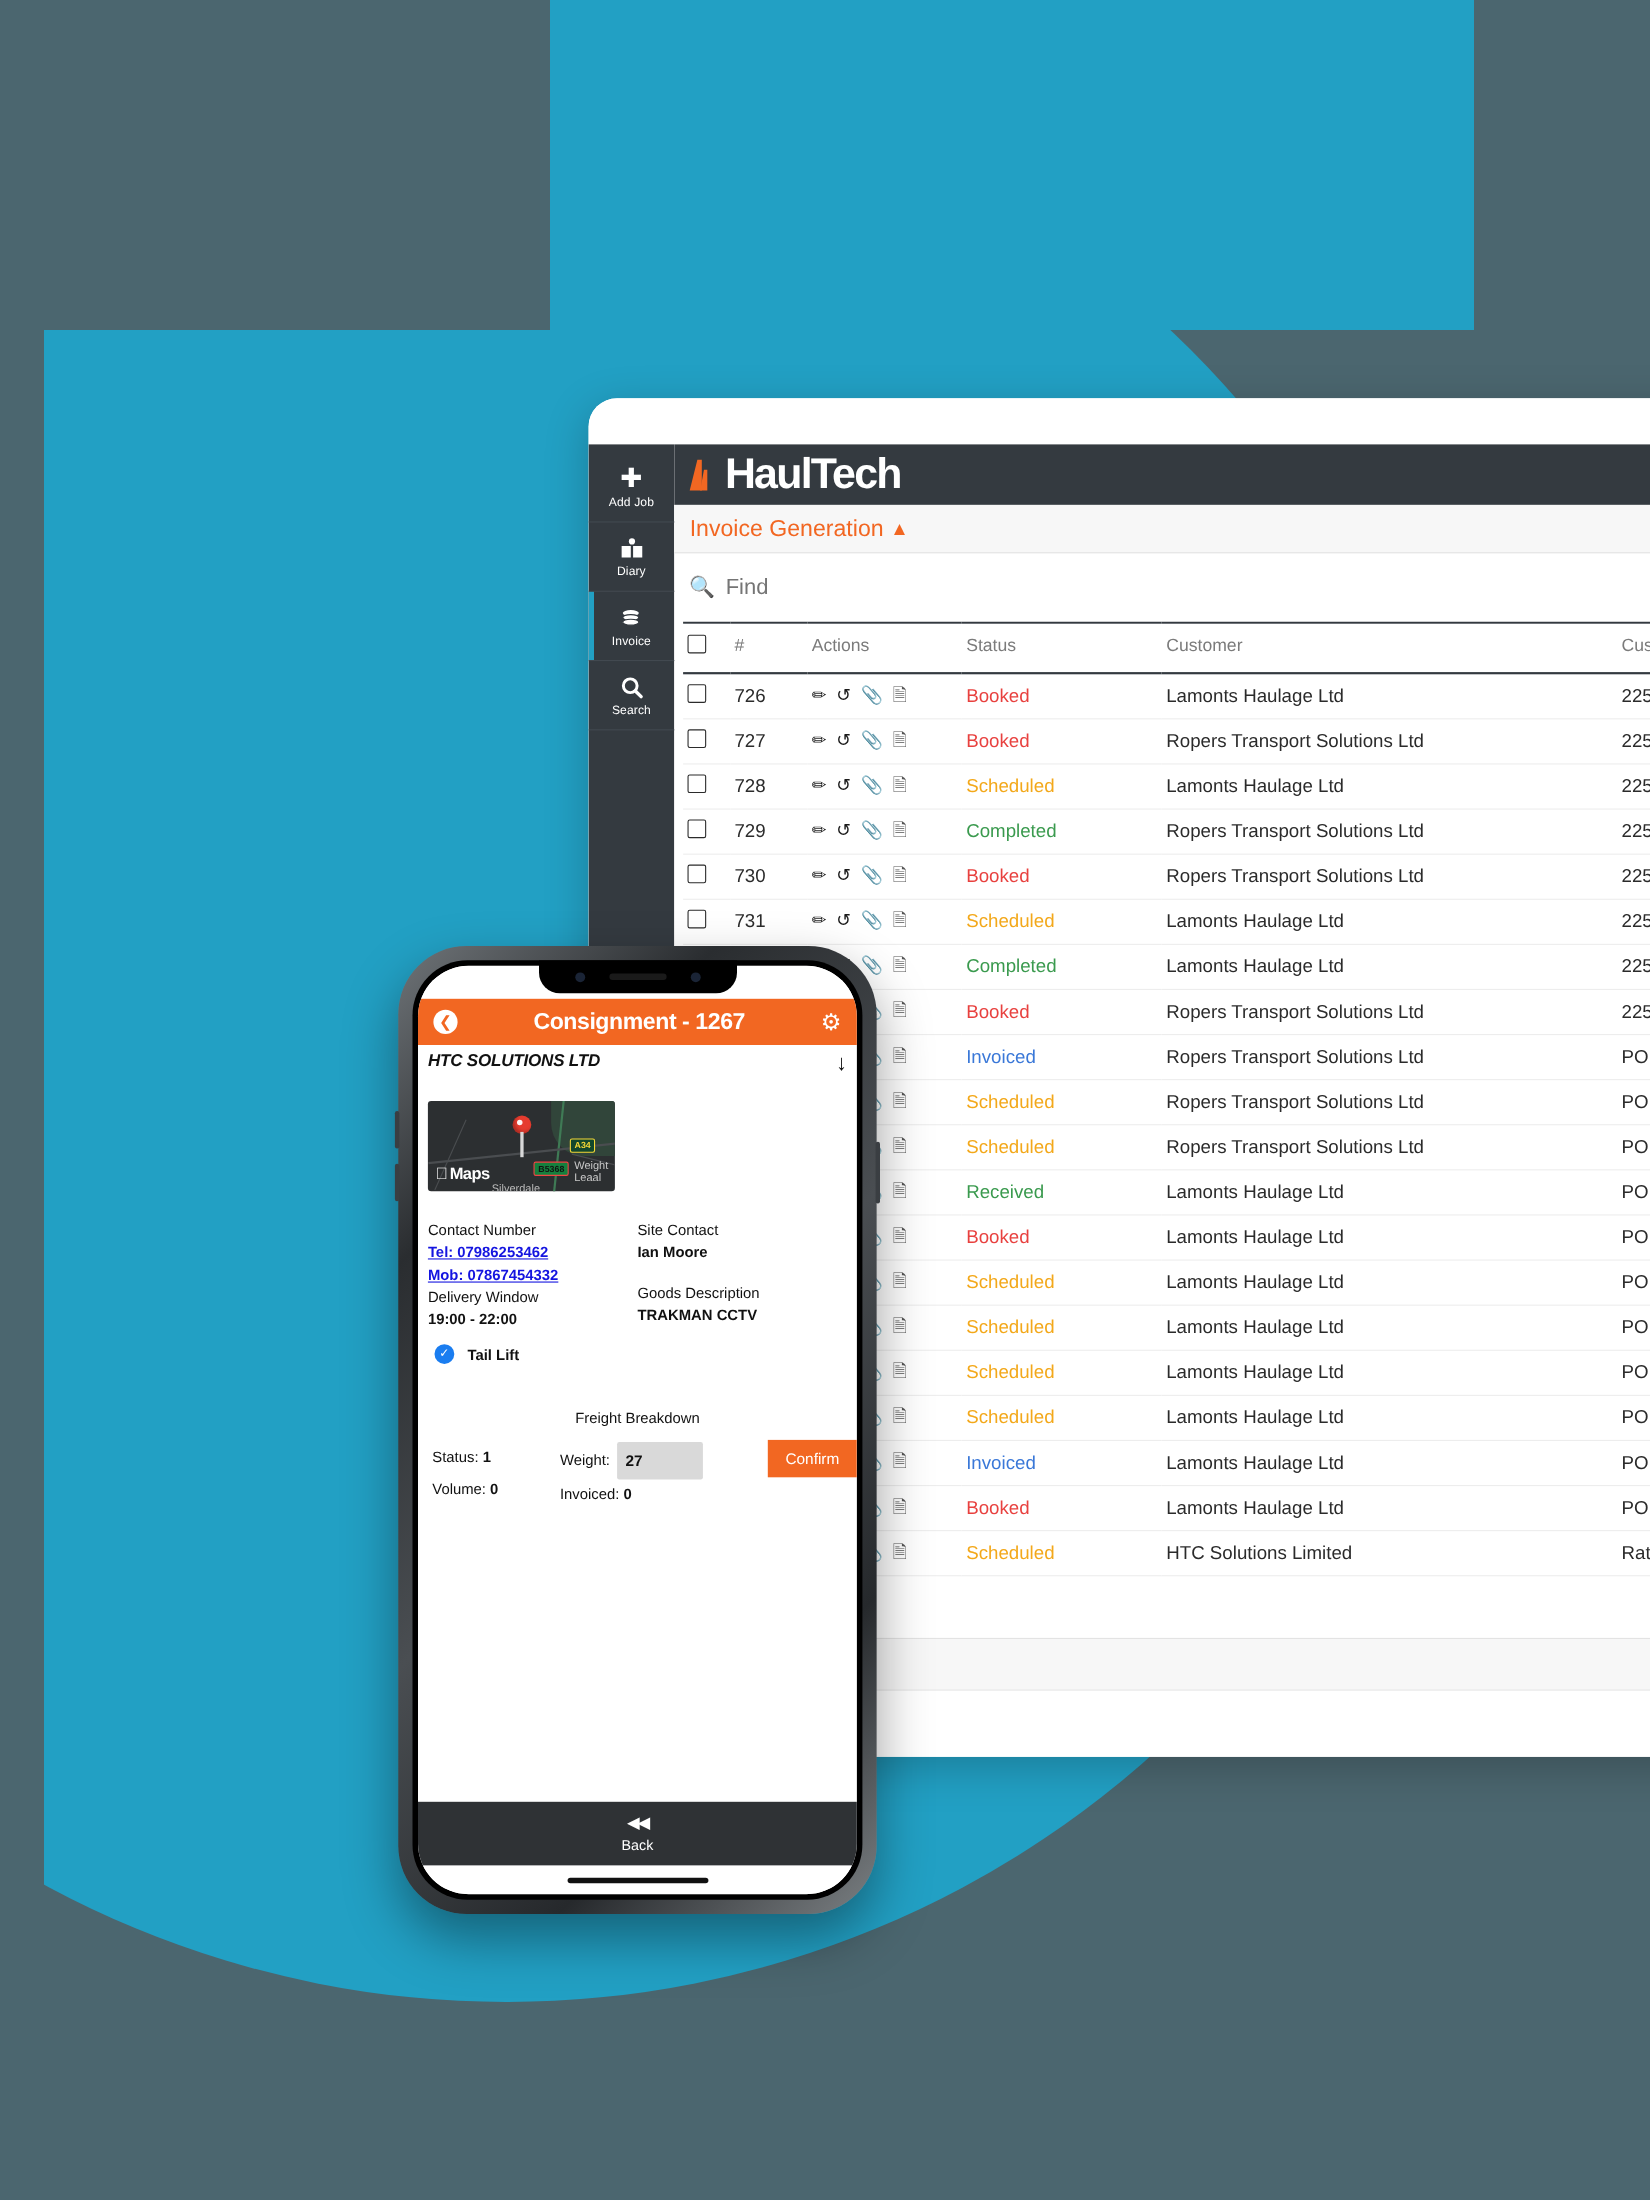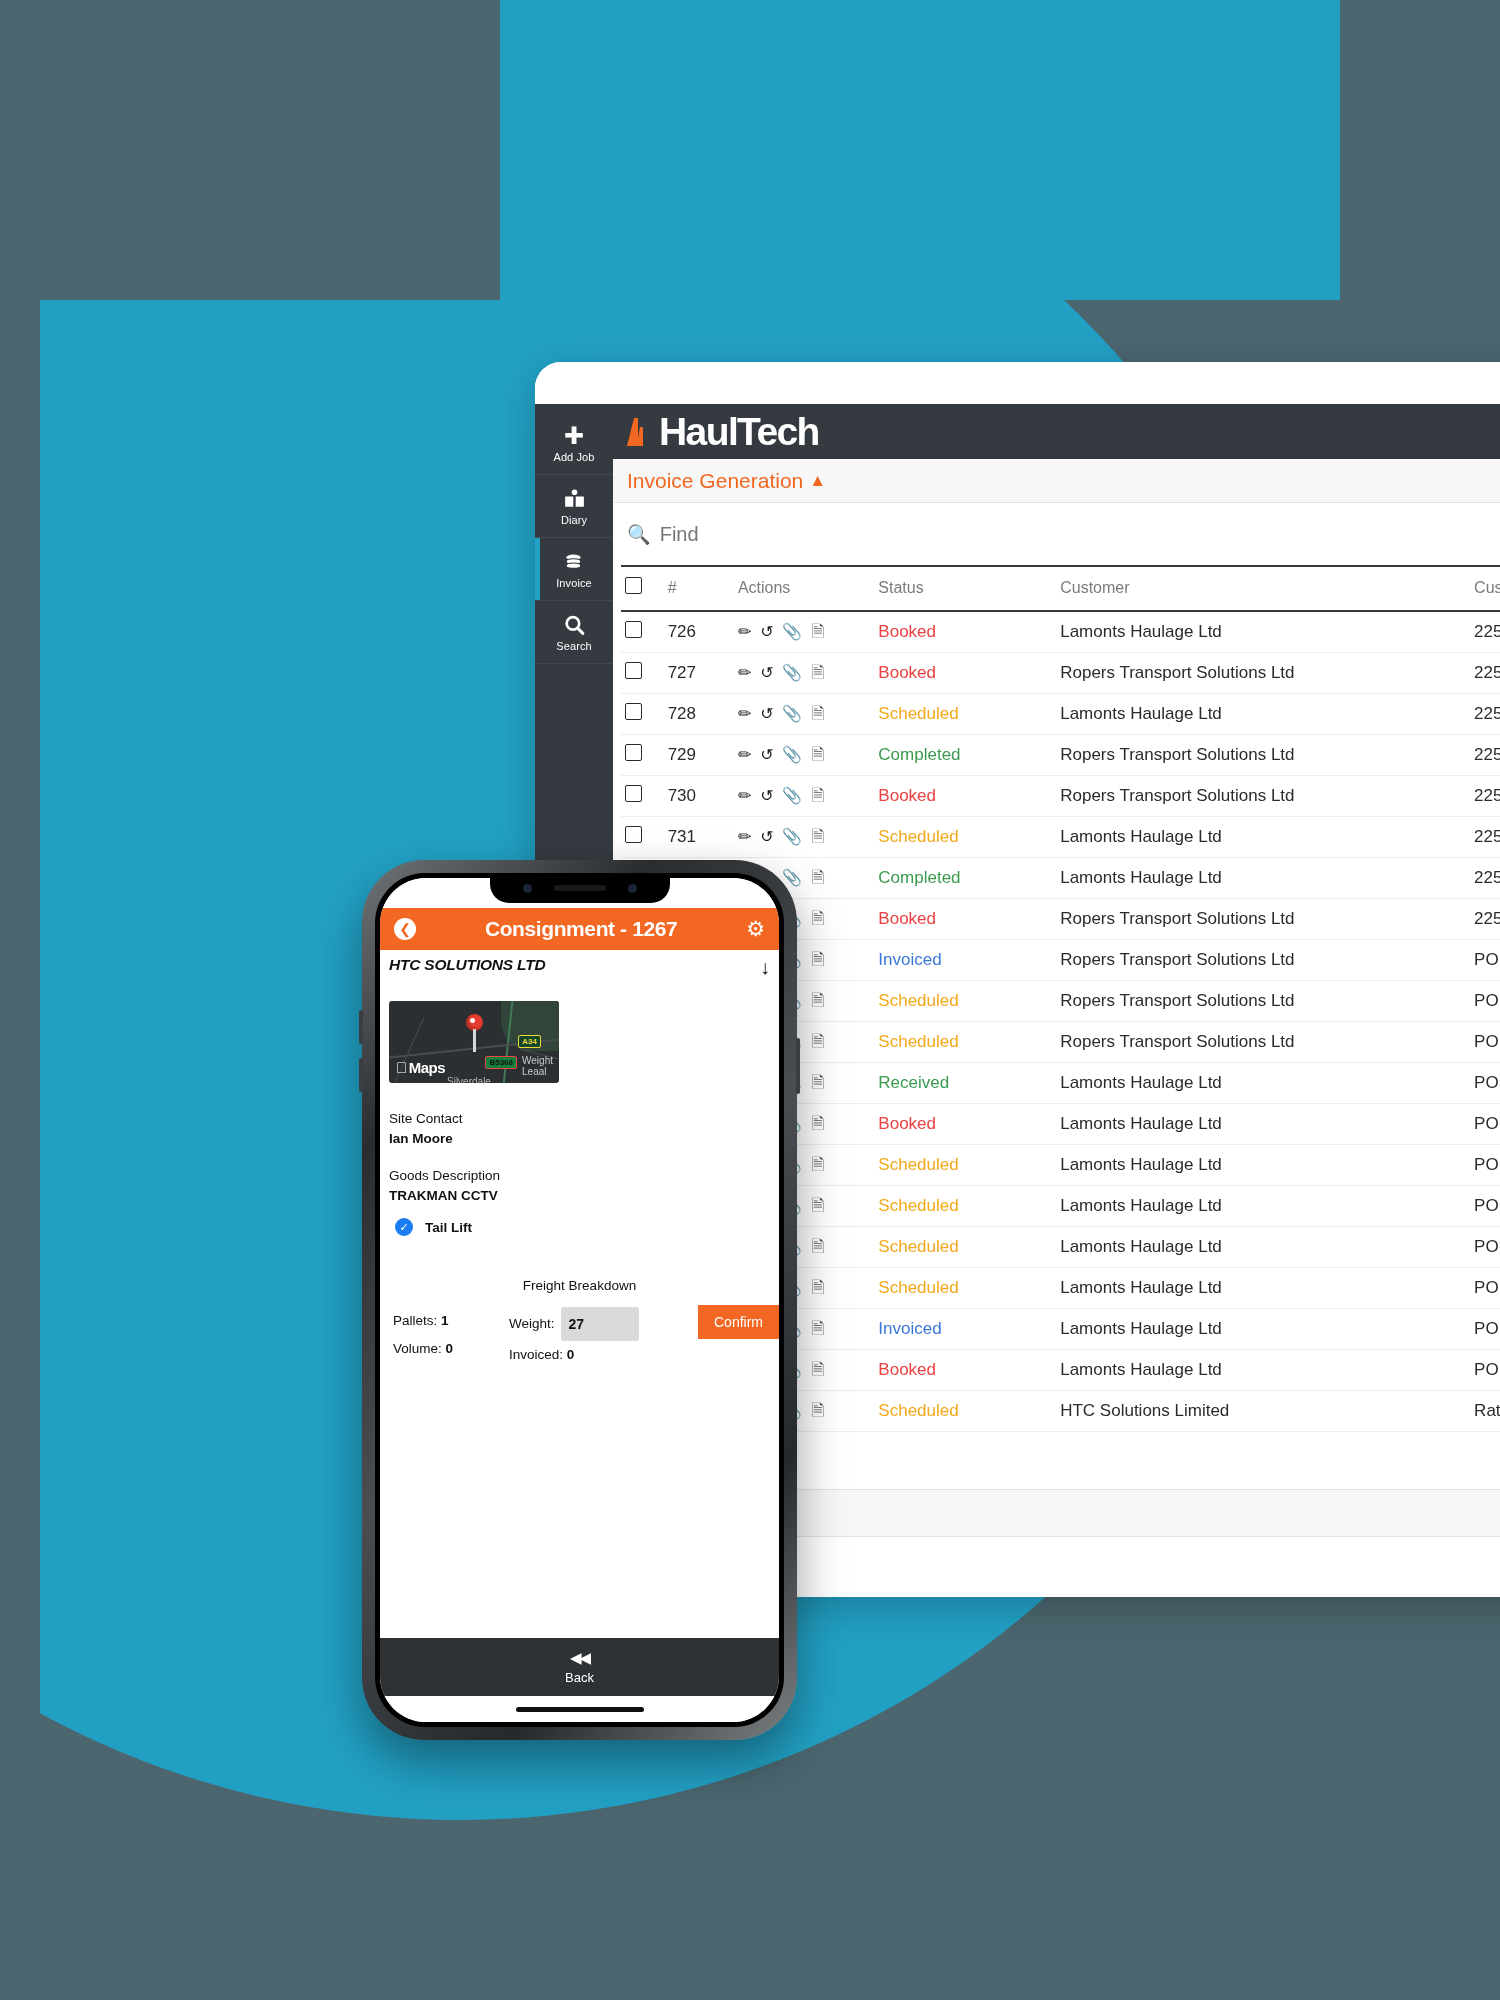--- a/index.html
+++ b/index.html
@@ -800,41 +800,48 @@
             <div class="map-town">Silverdale</div>
             <div class="map-town2">
               <div>Weight</div>
               <div>Leaal</div>
             </div>
           </div>
         </div>
 
         <div class="ph-grid2">
           <div class="ph-col">
+            <div class="ph-lbl">Contact Number</div>
+            <a class="ph-link">Tel: 07986253462</a>
+            <a class="ph-link">Mob: 07867454332</a>
+            <div class="ph-lbl">Delivery Window</div>
+            <div class="ph-val">19:00 - 22:00</div>
+          </div>
+          <div class="ph-col">
             <div class="ph-lbl">Site Contact</div>
             <div class="ph-val">Ian Moore</div>
             <div class="ph-spacer8"></div>
             <div class="ph-spacer8"></div>
             <div class="ph-lbl">Goods Description</div>
             <div class="ph-val">TRAKMAN CCTV</div>
           </div>
         </div>
 
 
         <div class="ph-req-row">
           <span class="ph-req-check">✓</span>
           <span class="ph-req-label">Tail Lift</span>
         </div>
 
         <div class="ph-freight-title">Freight Breakdown</div>
 
         <div class="ph-freight">
           <div class="fr-col1">
             <div class="fr-line">
-              <span>Pallets:</span>
+              <span>Status:</span>
               <b>1</b>
             </div>
             <div class="fr-line">
               <span>Volume:</span>
               <b>0</b>
             </div>
           </div>
           <div class="fr-col2">
             <div class="fr-weight-row">
               <span class="fr-line">Weight:</span>

